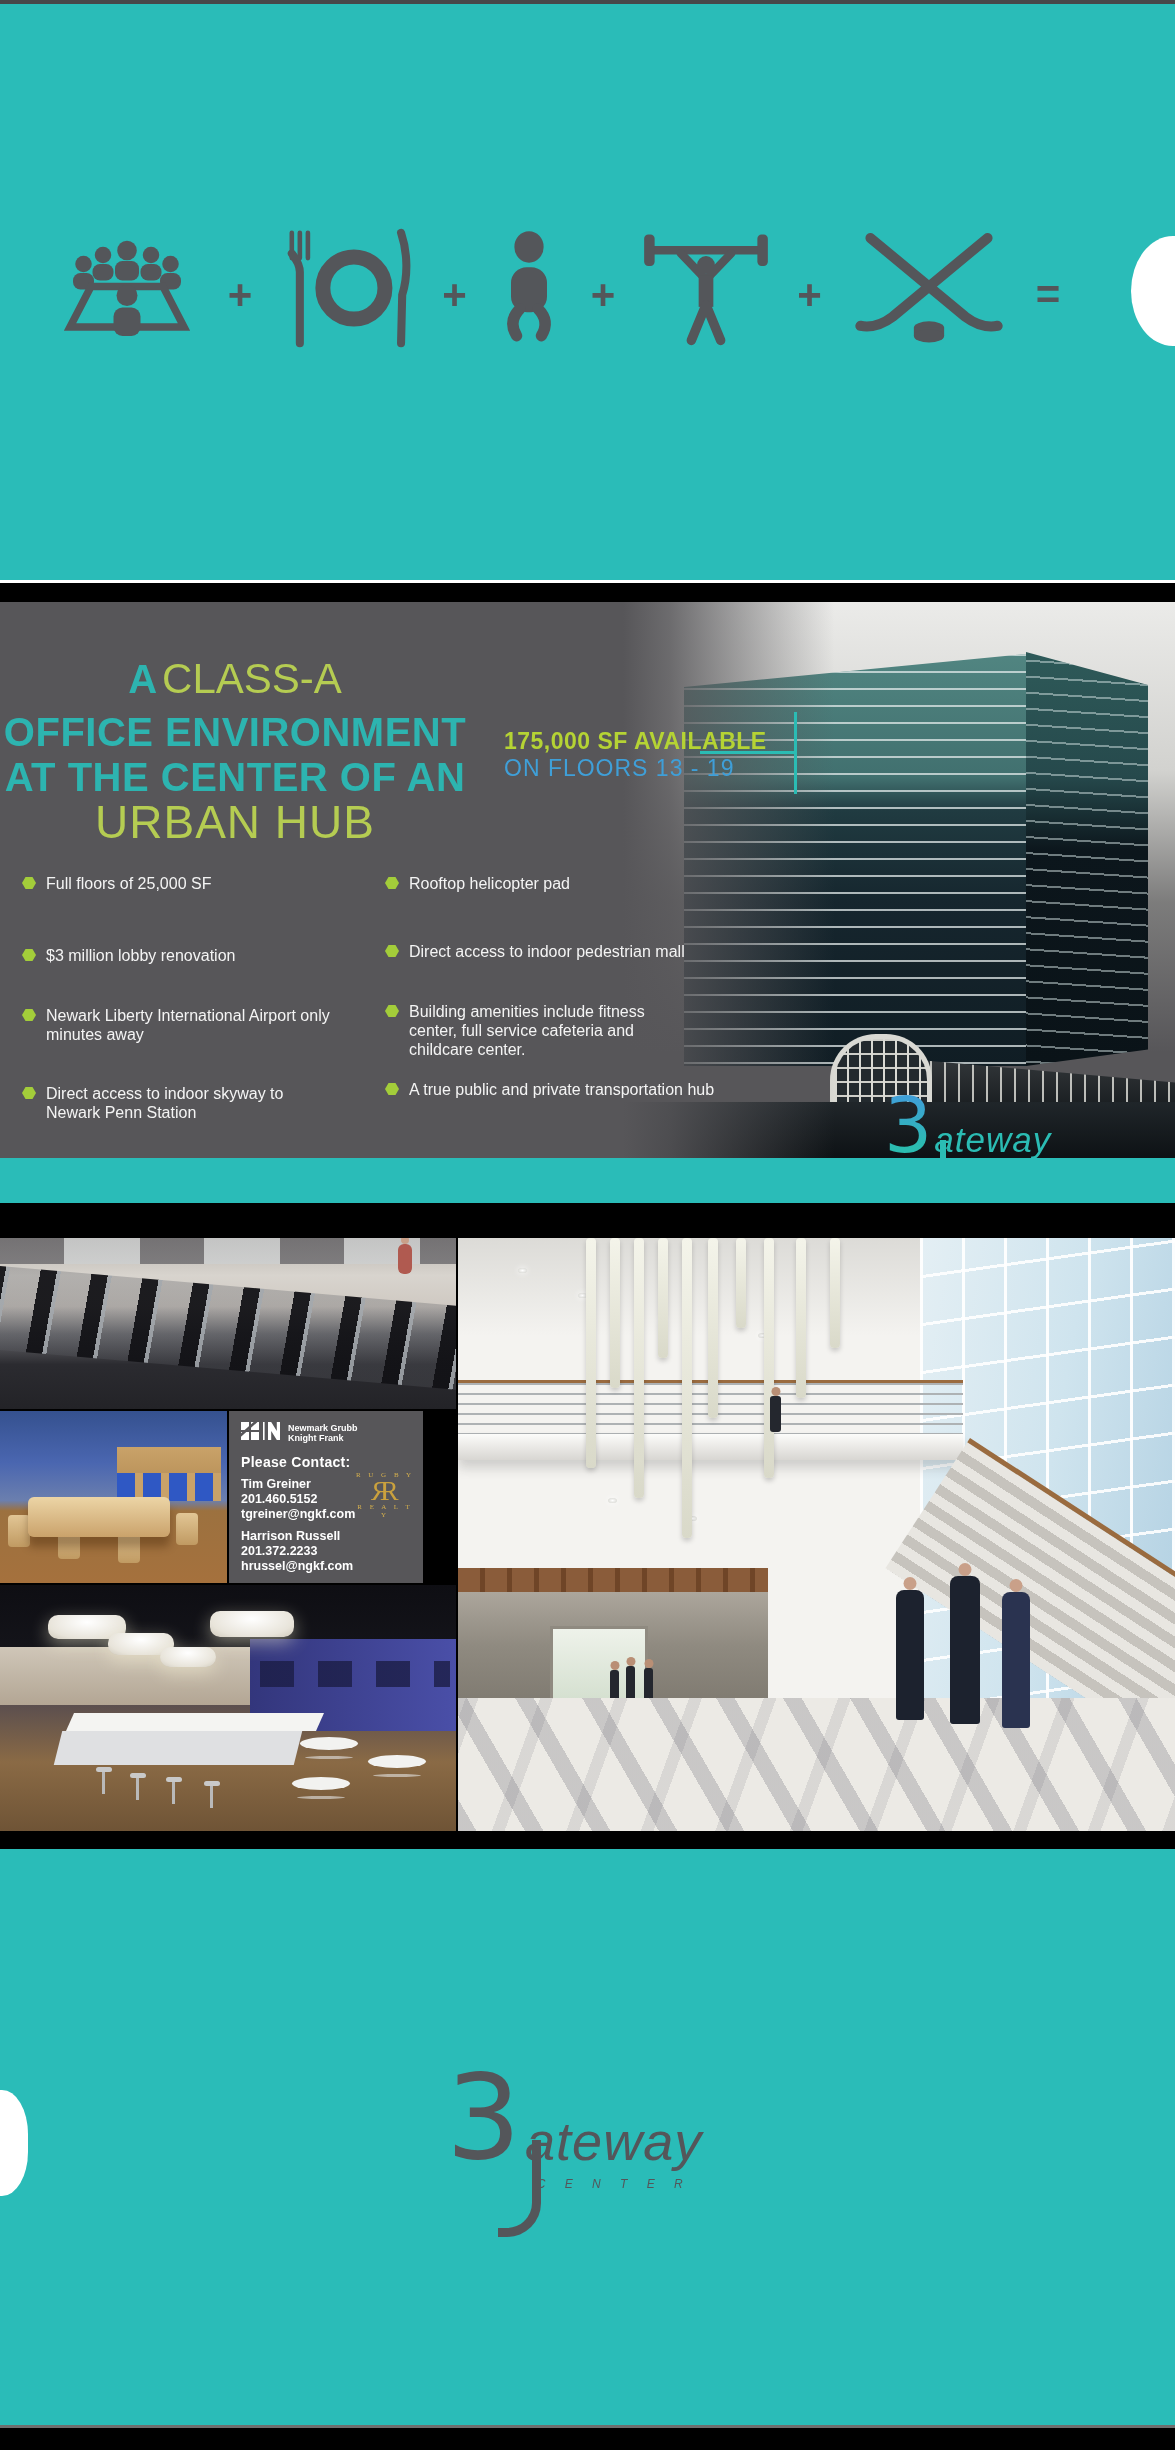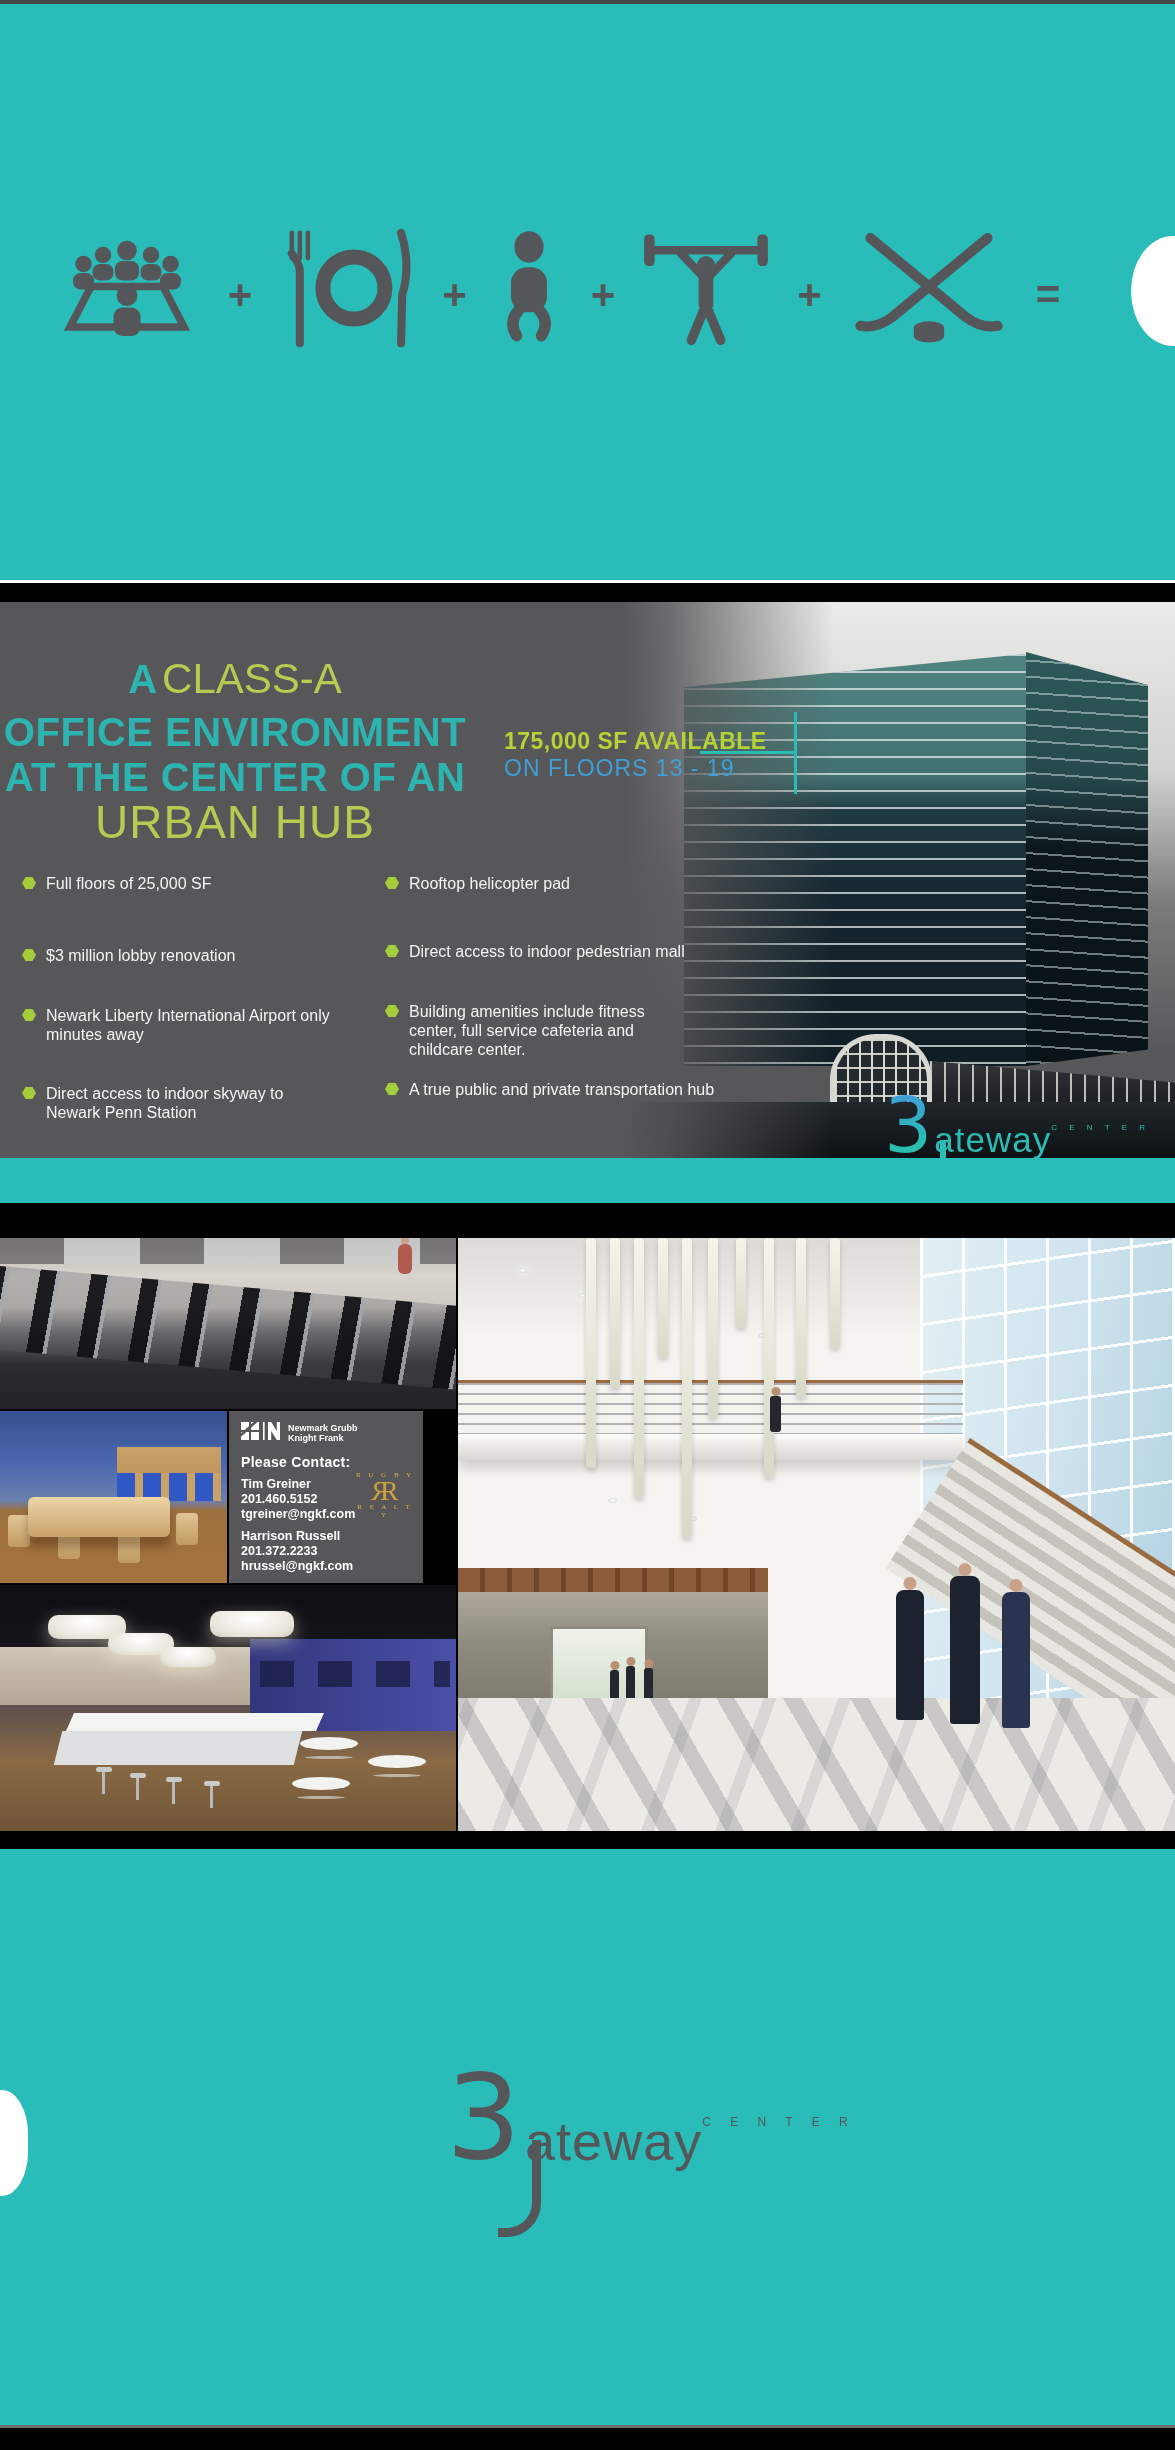--- a/index.html
+++ b/index.html
@@ -66,21 +66,21 @@
        repeating-linear-gradient(180deg,#cfcfc9 0 2px,rgba(0,0,0,0) 2px 14px),#232a2e;}
   .lowbuild{position:absolute;left:0;top:500px;width:587px;height:101px;
      background:linear-gradient(180deg,#20262a 0,#0c1013 60%,#080b0d 100%);}
   .fade-left{position:absolute;inset:0;
      background:linear-gradient(90deg,#575659 0,#575659 6%,rgba(87,86,89,.85) 14%,rgba(87,86,89,0) 42%);}
 
   
   .glogo{position:absolute;display:flex;}
   .g3{font-family:"DejaVu Sans",sans-serif;line-height:1;}
   .ghook{position:absolute;border-style:solid;border-top:none;border-left:none;}
-  .gcol{display:flex;flex-direction:row;}
+  .gcol{display:flex;flex-direction:column;font-style:italic;}
   .gword{font-weight:normal;letter-spacing:1px;}
   .gsub{letter-spacing:7px;text-align:center;}
 
   .glogo-panel{left:884px;top:486px;}
   .glogo-panel .g3{font-size:76px;color:#2fb9b4;}
   @supports (-webkit-background-clip:text){
     .glogo-panel .g3{background:linear-gradient(180deg,#3f9fd8 10%,#2bbcb0 70%);
       -webkit-background-clip:text;background-clip:text;-webkit-text-fill-color:transparent;}
   }
   .glogo-panel .ghook{left:34px;top:52px;width:22px;height:56px;

